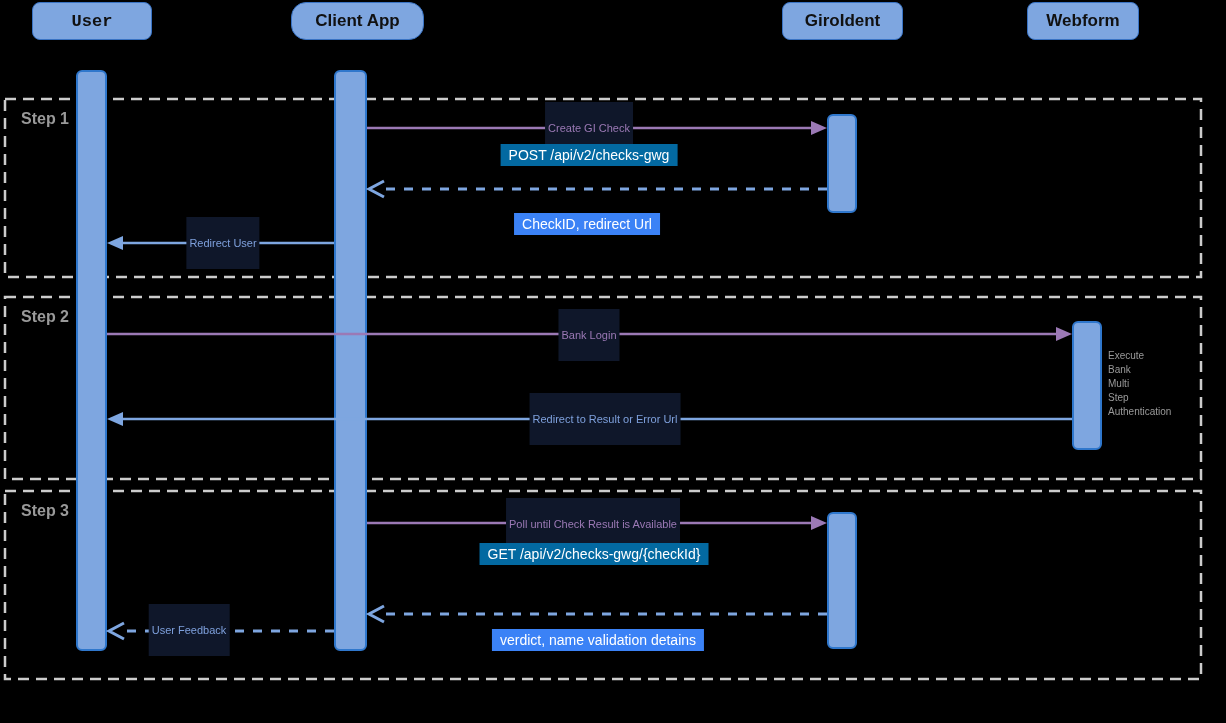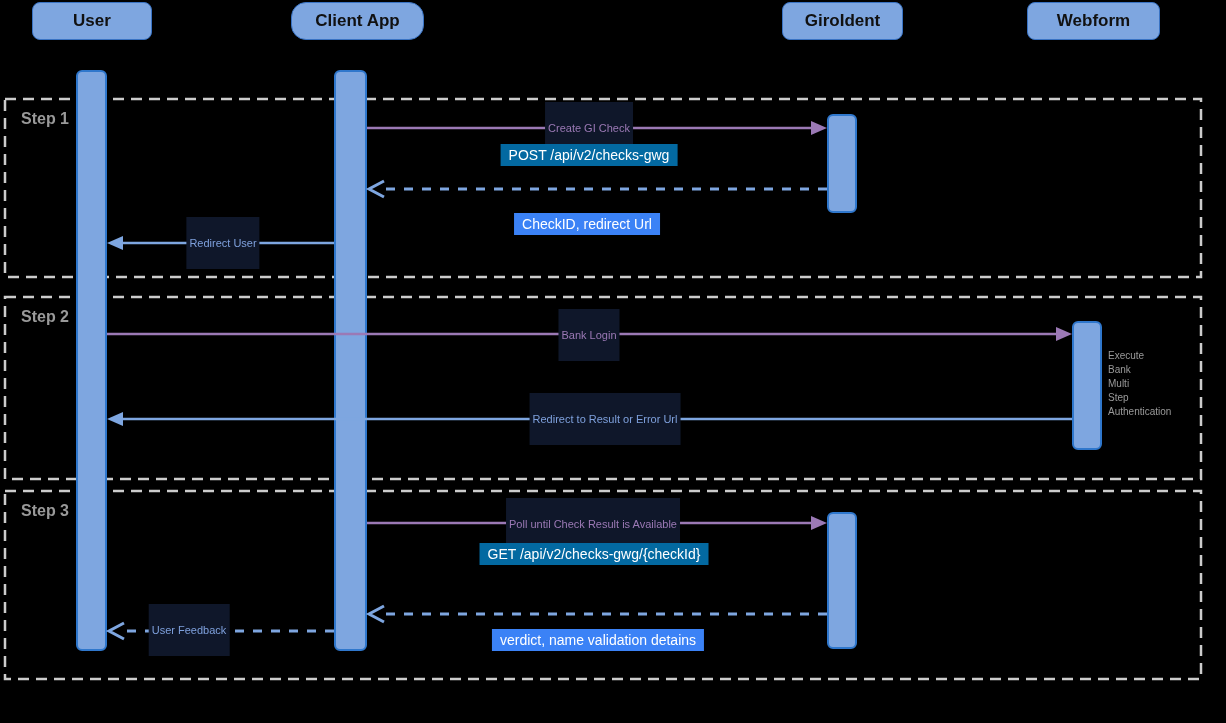--- a/index.html
+++ b/index.html
@@ -48,24 +48,24 @@
   <svg class="layer">
     <rect x="5" y="99" width="1196" height="178" fill="none" stroke="#cccccc" stroke-width="2.5" stroke-dasharray="11 7"></rect>
     <rect x="5" y="297" width="1196" height="182" fill="none" stroke="#cccccc" stroke-width="2.5" stroke-dasharray="11 7"></rect>
     <rect x="5" y="491" width="1196" height="188" fill="none" stroke="#cccccc" stroke-width="2.5" stroke-dasharray="11 7"></rect>
   </svg>
 
   <div class="step-label" style="left:21px; top:110px;">Step 1</div>
   <div class="step-label" style="left:21px; top:308px;">Step 2</div>
   <div class="step-label" style="left:21px; top:502px;">Step 3</div>
 
-  <div class="actor" style="left:32px;   width:120px;">User</div>
+  <div class="actor" style="left:32px;   width:120px;font-family:Liberation Mono, monospace;">User</div>
   <div class="actor" style="left:291px;  width:133px;border-radius:15px;">Client App</div>
   <div class="actor" style="left:782px;  width:121px;">GiroIdent</div>
-  <div class="actor" style="left:1027px; width:133px;">Webform</div>
+  <div class="actor" style="left:1027px; width:112px;">Webform</div>
 
   <div class="bar" style="left:76px;   top:70px;  width:31px; height:581px;"></div>
   <div class="bar" style="left:334px;  top:70px;  width:33px; height:581px;"></div>
   <div class="bar" style="left:827px;  top:114px; width:30px; height:99px;"></div>
   <div class="bar" style="left:1072px; top:321px; width:30px; height:129px;"></div>
   <div class="bar" style="left:827px;  top:512px; width:30px; height:137px;"></div>
 
   <svg class="layer">
 
     <g>

